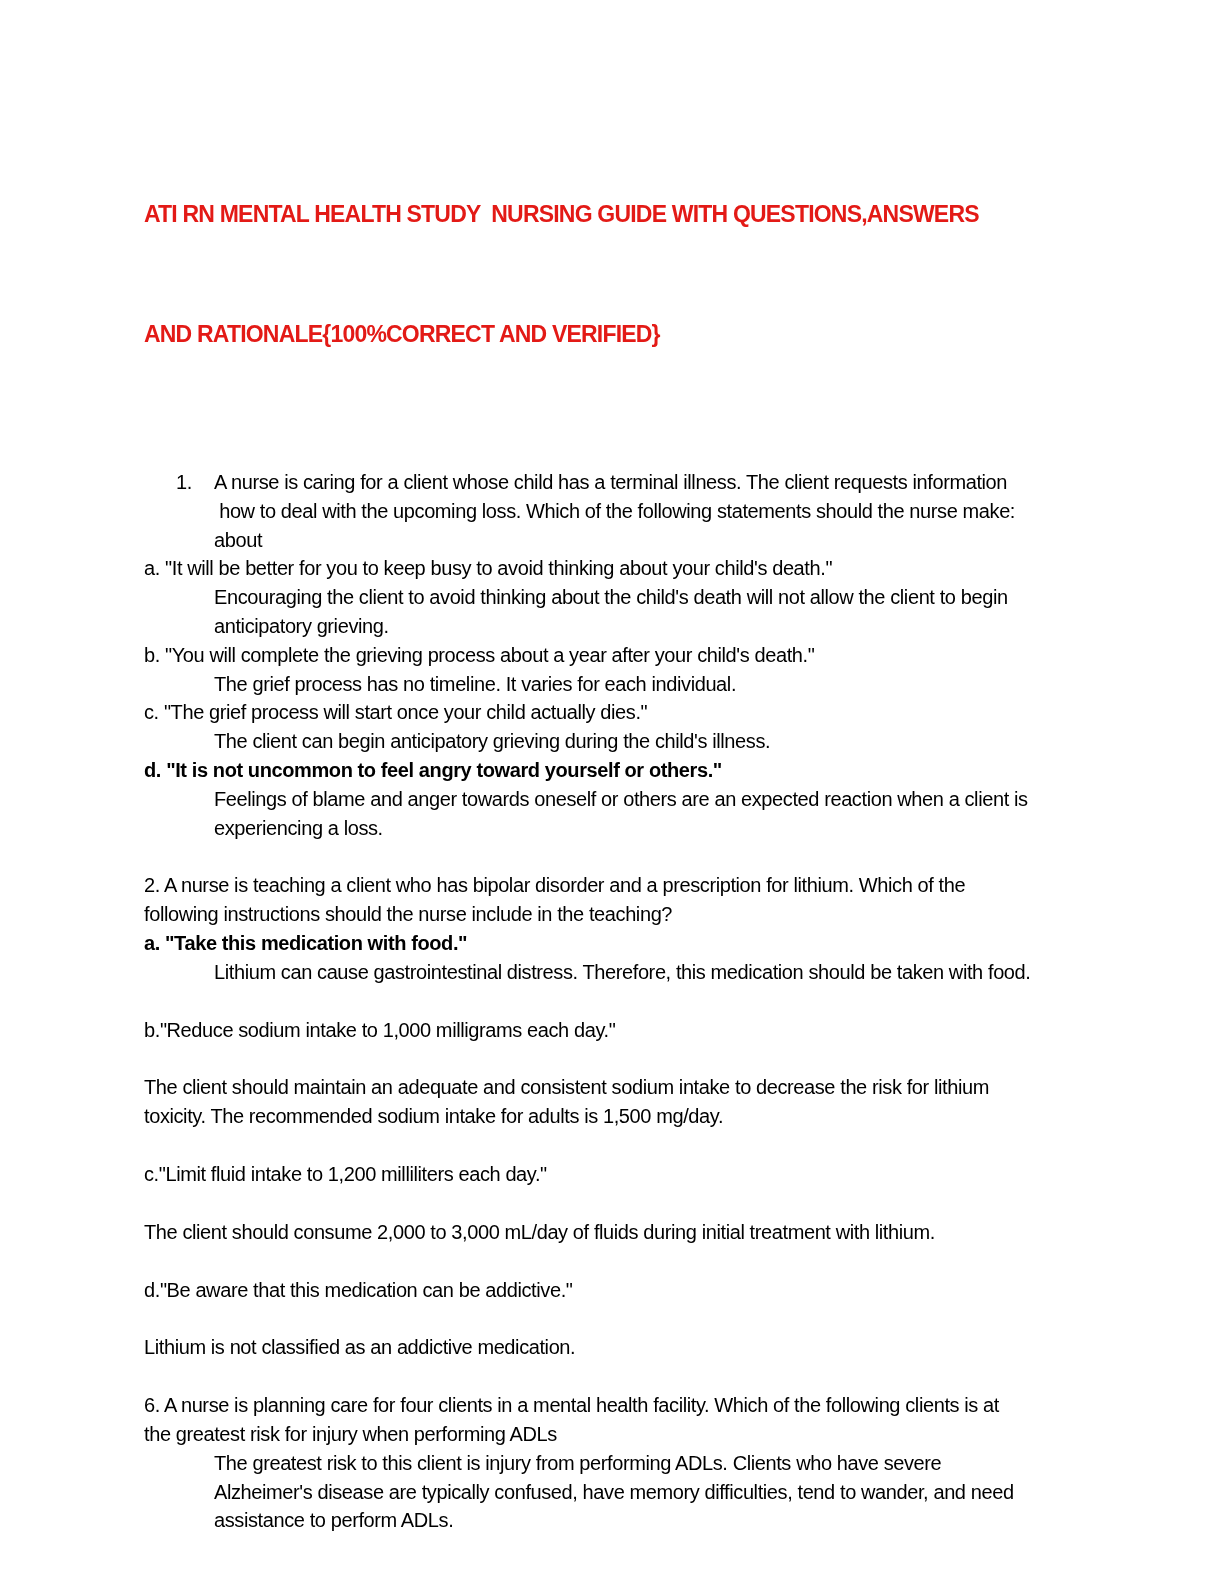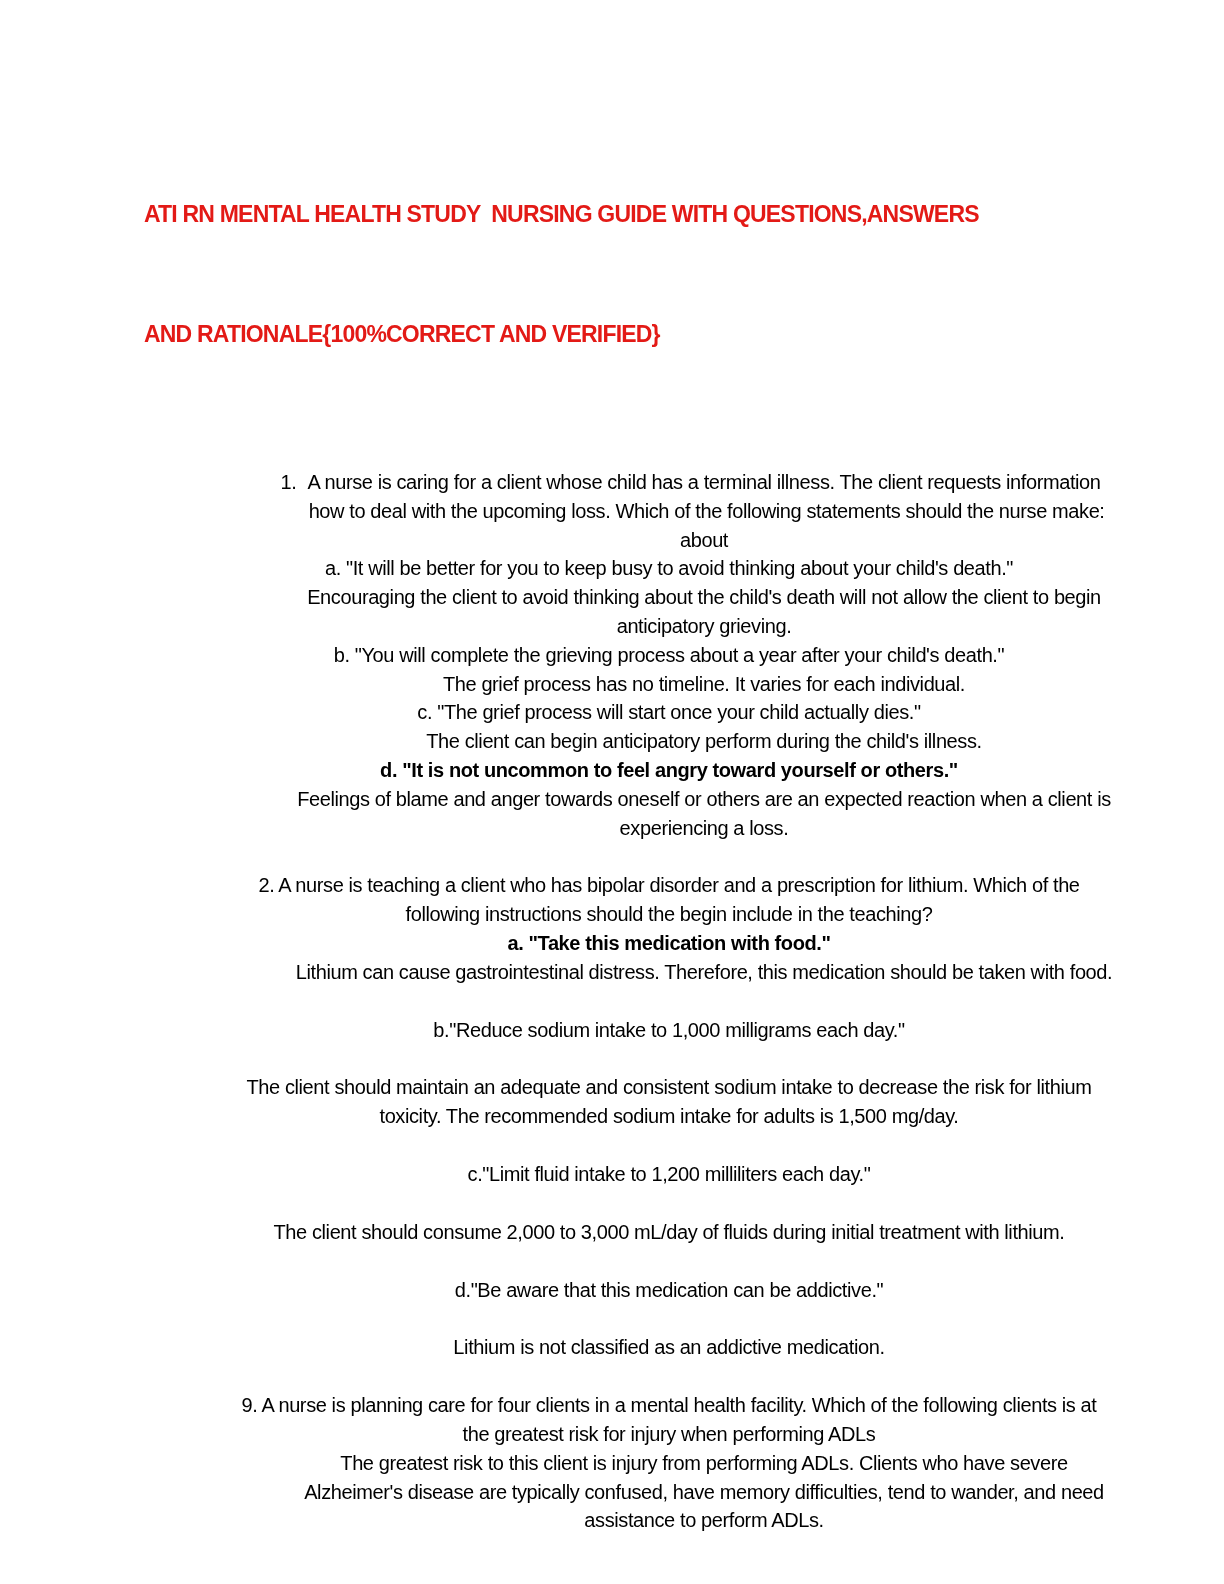--- a/index.html
+++ b/index.html
@@ -22,21 +22,21 @@
     line-height: 40px;
     letter-spacing: -0.8px;
     white-space: pre;
   }
   .doc-body {
     margin-top: 34px;
     font-size: 20px;
     line-height: 28.8px;
     letter-spacing: -0.4px;
   }
-  .ln { white-space: pre; text-align: center; }
+  .ln { white-space: pre; }
   .cont { margin-left: 70px; }       
   .gap  { margin-top: 29px; }        
   .bold { font-weight: bold; }
   .numrow .num {
     display: inline-block;
     margin-left: 32px;
     width: 38px;
   }
 </style>
 </head>
@@ -53,37 +53,37 @@
 
     <div class="ln numrow"><span class="num">1.</span><span>A nurse is caring for a client whose child has a terminal illness. The client requests information</span></div>
     <div class="ln cont"> how to deal with the upcoming loss. Which of the following statements should the nurse make:</div>
     <div class="ln cont">about</div>
     <div class="ln">a. "It will be better for you to keep busy to avoid thinking about your child's death."</div>
     <div class="ln cont">Encouraging the client to avoid thinking about the child's death will not allow the client to begin</div>
     <div class="ln cont">anticipatory grieving.</div>
     <div class="ln">b. "You will complete the grieving process about a year after your child's death."</div>
     <div class="ln cont">The grief process has no timeline. It varies for each individual.</div>
     <div class="ln">c. "The grief process will start once your child actually dies."</div>
-    <div class="ln cont">The client can begin anticipatory perform during the child's illness.</div>
+    <div class="ln cont">The client can begin anticipatory grieving during the child's illness.</div>
     <div class="ln bold">d. "It is not uncommon to feel angry toward yourself or others."</div>
     <div class="ln cont">Feelings of blame and anger towards oneself or others are an expected reaction when a client is</div>
     <div class="ln cont">experiencing a loss.</div>
 
     <div class="ln gap">2. A nurse is teaching a client who has bipolar disorder and a prescription for lithium. Which of the</div>
-    <div class="ln">following instructions should the begin include in the teaching?</div>
+    <div class="ln">following instructions should the nurse include in the teaching?</div>
     <div class="ln bold">a. "Take this medication with food."</div>
     <div class="ln cont">Lithium can cause gastrointestinal distress. Therefore, this medication should be taken with food.</div>
     <div class="ln gap">b."Reduce sodium intake to 1,000 milligrams each day."</div>
     <div class="ln gap">The client should maintain an adequate and consistent sodium intake to decrease the risk for lithium</div>
     <div class="ln">toxicity. The recommended sodium intake for adults is 1,500 mg/day.</div>
     <div class="ln gap">c."Limit fluid intake to 1,200 milliliters each day."</div>
     <div class="ln gap">The client should consume 2,000 to 3,000 mL/day of fluids during initial treatment with lithium.</div>
     <div class="ln gap">d."Be aware that this medication can be addictive."</div>
     <div class="ln gap">Lithium is not classified as an addictive medication.</div>
 
-    <div class="ln gap">9. A nurse is planning care for four clients in a mental health facility. Which of the following clients is at</div>
+    <div class="ln gap">6. A nurse is planning care for four clients in a mental health facility. Which of the following clients is at</div>
     <div class="ln">the greatest risk for injury when performing ADLs</div>
     <div class="ln cont">The greatest risk to this client is injury from performing ADLs. Clients who have severe</div>
     <div class="ln cont">Alzheimer's disease are typically confused, have memory difficulties, tend to wander, and need</div>
     <div class="ln cont">assistance to perform ADLs.</div>
 
   </div>
 </div>
 
 </body></html>

